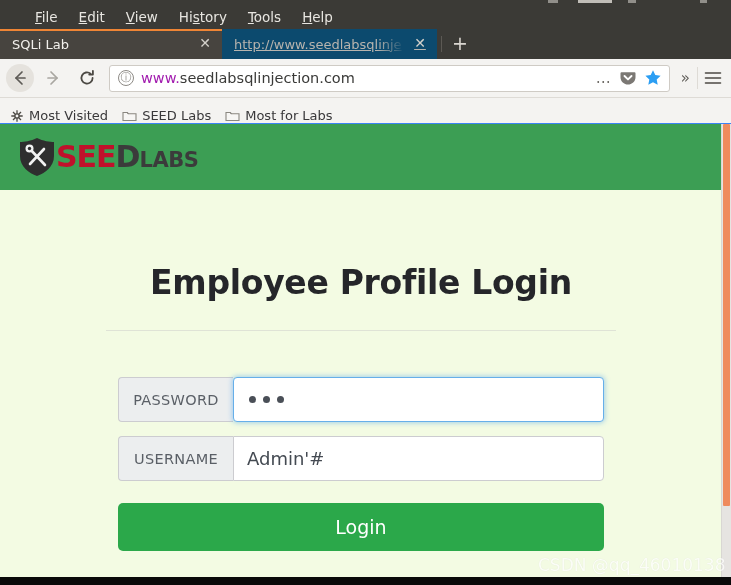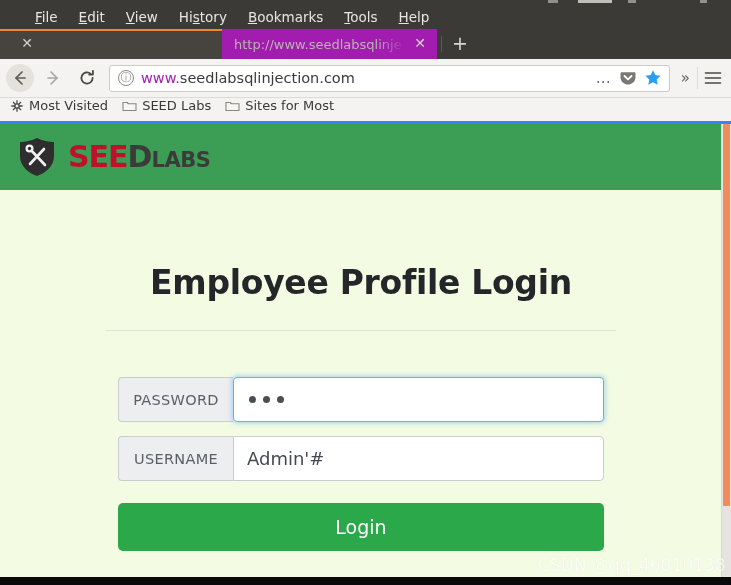--- a/index.html
+++ b/index.html
@@ -45,21 +45,21 @@
   }
   .tab.active {
     background: #47443f; color: #f2f0ec;
     width: 222px;
   }
   .tab.active:before {
     content: ""; position: absolute; left: 0; top: 0; right: 0; height: 2px;
     background: #ef8535;
   }
   .tab.inactive {
-    background: #a21caf; color: #b7b4ae; width: 215px;
+    background: #0c4a6e; color: #b7b4ae; width: 215px; text-decoration: underline;
   }
   .tab-title {
     flex: 1 1 auto; overflow: hidden; white-space: nowrap;
     text-overflow: clip;
     -webkit-mask-image: linear-gradient(to right, #000 84%, transparent 100%);
             mask-image: linear-gradient(to right, #000 84%, transparent 100%);
   }
   .tab-close {
     flex: 0 0 auto; width: 18px; height: 18px; line-height: 17px;
     text-align: center; font-size: 14px; color: #d4d1cb; margin-left: 6px;
@@ -101,38 +101,38 @@
   .url-text .dim { color: #a21caf; }
   .url-actions { display: flex; align-items: center; gap: 7px; padding-right: 2px; }
   .dots-icon { font-size: 15px; color: #706d68; letter-spacing: 1px; line-height: 10px; }
   .overflow-chev { font-size: 15px; color: #5e5b57; padding: 0 7px; }
   .hamburger { padding: 0 9px 0 6px; border-left: 1px solid #dedbd6; height: 22px;
                display: flex; align-items: center; }
 
   
   .bookmarks {
     position: absolute; top: 98px; left: 0; width: 731px; height: 26px;
-    background: #f4f3f1; display: flex; align-items: flex-start; padding-left: 10px;
-    border-bottom: 3px solid #3b82f6;
+    background: #f4f3f1; display: flex; align-items: flex-end; padding-left: 10px;
+    border-bottom: 1px solid #3b82f6;
   }
   .bm {
     display: flex; align-items: center; gap: 5px;
     font-size: 13px; color: #39383a; margin-right: 14px; white-space: nowrap;
   }
 
   
   .page {
     position: absolute; top: 124px; left: 0; width: 722px; height: 453px;
     background: #f3fbe3; overflow: hidden;
   }
   .site-header {
     height: 66px; background: #3c9e54; display: flex; align-items: center;
     padding-left: 18px;
   }
-  .logo { display: flex; align-items: center; gap: 12px; }
+  .logo { display: flex; align-items: center; gap: 0; }
   .shield { width: 38px; height: 40px; display: block; }
   .logo-text { display: flex; align-items: baseline; }
   .logo-seed {
     font-family: "DejaVu Sans", sans-serif; font-weight: bold; font-size: 30px;
     letter-spacing: -1px; line-height: 1;
   }
   .logo-seed .c1 { color: #c0102b; }
   .logo-seed .c2 { color: #3b3b3b; }
   .logo-labs {
     font-family: "DejaVu Sans", sans-serif; font-weight: bold; font-size: 21px;
@@ -212,27 +212,27 @@
     <div class="ctl" style="left:578px;width:34px;opacity:.85;"></div>
     <div class="ctl" style="left:628px;width:8px;"></div>
     <div class="ctl" style="left:700px;width:7px;"></div>
   </div>
 
   <div class="menubar">
     <div class="menu-item"><u>F</u><span>ile</span></div>
     <div class="menu-item"><u>E</u><span>dit</span></div>
     <div class="menu-item"><u>V</u><span>iew</span></div>
     <div class="menu-item"><span>Hi</span><u>s</u><span>tory</span></div>
-    <div class="menu-item"><u>B</u><span>ookmarks</span></div>
     <div class="menu-item"><u>T</u><span>ools</span></div>
     <div class="menu-item"><u>H</u><span>elp</span></div>
   </div>
 
   <div class="tabbar">
     <div class="tab active">
+      <span class="tab-title">SQLi Lab</span>
       <span class="tab-close">✕</span>
     </div>
     <div class="tab inactive">
       <span class="tab-title">http://www.seedlabsqlinje</span>
       <span class="tab-close">✕</span>
     </div>
     <div class="tab-sep"></div>
     <div class="newtab">+</div>
   </div>
 
@@ -294,21 +294,21 @@
         <path d="M1 3.5 h4.2 l1.2 1.3 H14 v6.7 H1 Z" fill="#f7f6f4" stroke="#8a8780" stroke-width="1.1"></path>
         <path d="M1 3.5 h4.2 l1.2 1.3" fill="none" stroke="#8a8780" stroke-width="1.1"></path>
       </svg>
       <span>SEED Labs</span>
     </div>
     <div class="bm">
       <svg width="15" height="13" viewBox="0 0 15 13">
         <path d="M1 3.5 h4.2 l1.2 1.3 H14 v6.7 H1 Z" fill="#f7f6f4" stroke="#8a8780" stroke-width="1.1"></path>
         <path d="M1 3.5 h4.2 l1.2 1.3" fill="none" stroke="#8a8780" stroke-width="1.1"></path>
       </svg>
-      <span>Sites for Most</span>
+      <span>Most for Labs</span>
     </div>
   </div>
 
   <div class="page">
 
     <div class="site-header">
       <div class="logo">
         <svg class="shield" viewBox="0 0 38 40">
           <path d="M19 1 C13 4 6 5 2 5 v14 c0 11 9 17 17 20 8 -3 17 -9 17 -20 V5 c-4 0 -11 -1 -17 -4 z" fill="#2e2e2e"></path>
           <g stroke="#f2f2f2" stroke-width="2.6" stroke-linecap="round">

